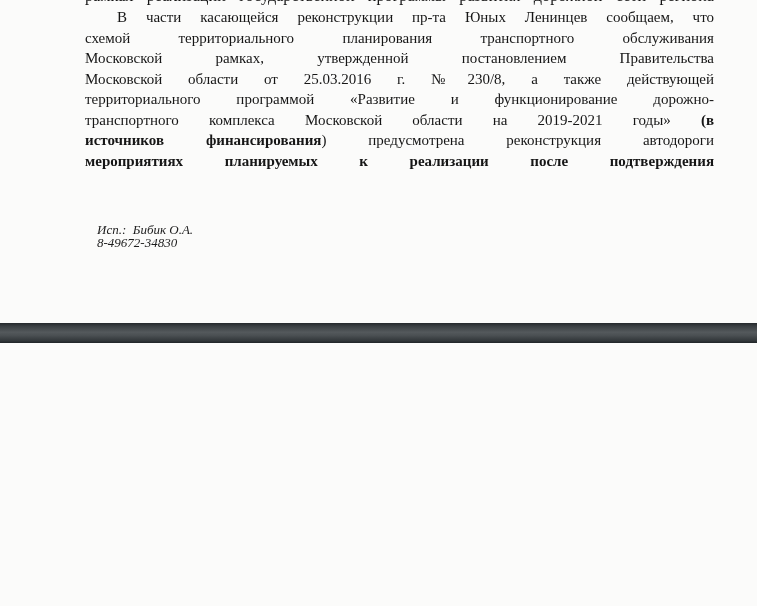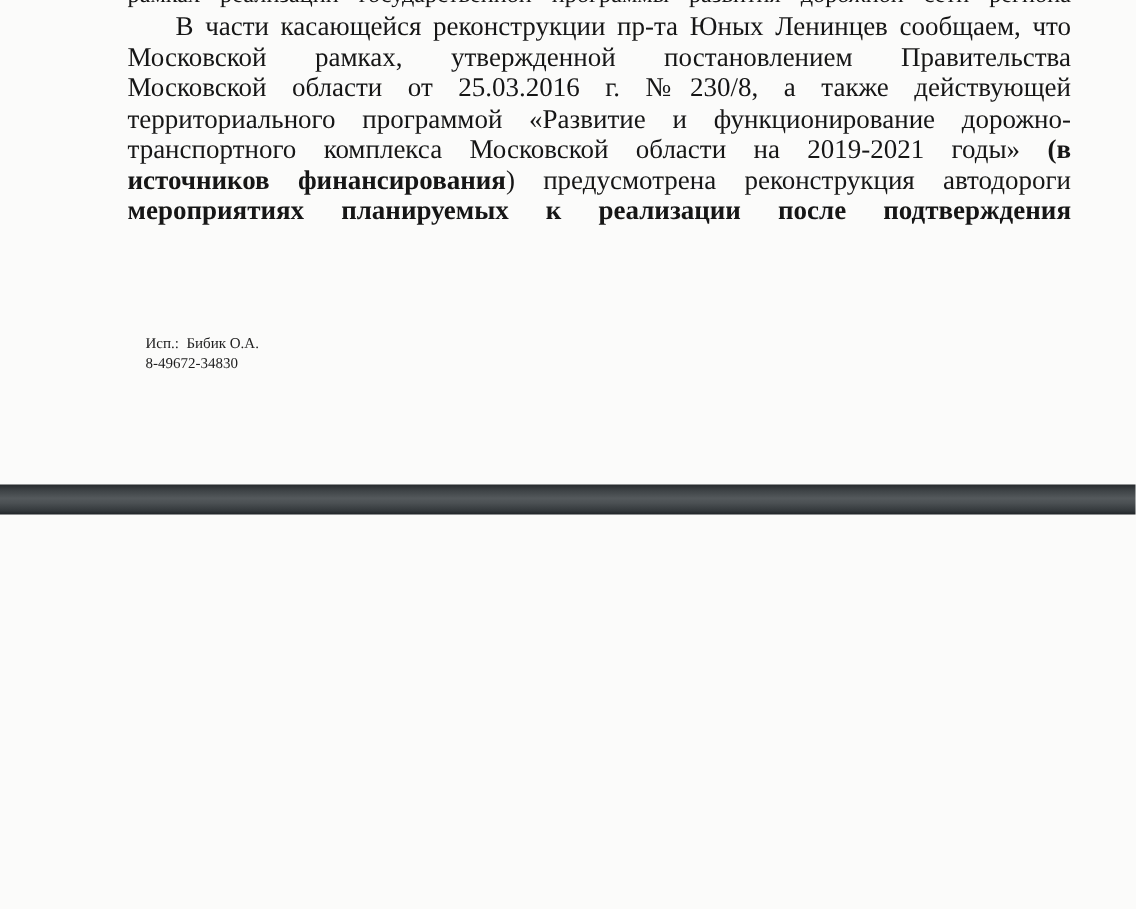--- a/index.html
+++ b/index.html
@@ -10,41 +10,42 @@
     color:#161616;
   }
   .page{position:absolute;left:0;width:757px;}
   .para{position:absolute;}
   .line{text-align:justify;}
   .line.j{text-align-last:justify;}
   .line.ind{text-indent:32px;}
   .b{font-weight:bold;}
 
   
-  .p1-body{left:85px;top:7px;width:629px;font-size:18px;line-height:20.5px;}
+  .p1-body{left:85px;top:7px;width:629px;font-size:15px;line-height:20.5px;}
   .clip-top{position:absolute;left:85px;top:0;width:629px;height:5px;overflow:hidden;}
   .clip-top .inner{margin-top:-12px;font-size:16.2px;line-height:16px;
     text-align:justify;text-align-last:justify;white-space:nowrap;}
-  .exec{position:absolute;left:97px;top:224px;font-size:10px;line-height:12.5px;color:#1d1d1d;}
+  .exec{position:absolute;left:97px;top:224px;font-size:13px;line-height:12.5px;color:#1d1d1d;font-style:italic;}
 
   
   .separator{
     position:absolute;left:0;top:323px;width:757px;height:20px;
     background:linear-gradient(180deg,#25292c 0%,#3c4144 18%,#54595c 46%,#4b5053 62%,#33383b 88%,#202427 100%);
   }
 </style>
 </head>
 <body>
 
 <div class="page" style="top:0;height:323px;">
   <div class="clip-top">
     <div class="inner">рамках реализации государственной программы развития дорожной сети региона</div>
   </div>
   <div class="para p1-body">
       <div class="line j ind"><span>В части касающейся реконструкции пр-та Юных Ленинцев сообщаем, что</span></div>
+      <div class="line j"><span>схемой территориального планирования транспортного обслуживания</span></div>
       <div class="line j"><span>Московской рамках, утвержденной постановлением Правительства</span></div>
       <div class="line j"><span>Московской области от 25.03.2016 г. №230/8, а также действующей</span></div>
       <div class="line j"><span>территориального программой «Развитие и функционирование дорожно-</span></div>
       <div class="line j"><span>транспортного комплекса Московской области на 2019-2021 годы» </span><span class="b">(в</span></div>
       <div class="line j"><span class="b">источников финансирования</span><span>) предусмотрена реконструкция автодороги</span></div>
       <div class="line j"><span class="b">мероприятиях планируемых к реализации после подтверждения</span></div>
     </div>
   <div class="exec">
     <div>Исп.:&nbsp; Бибик О.А.</div>
     <div>8-49672-34830</div>

